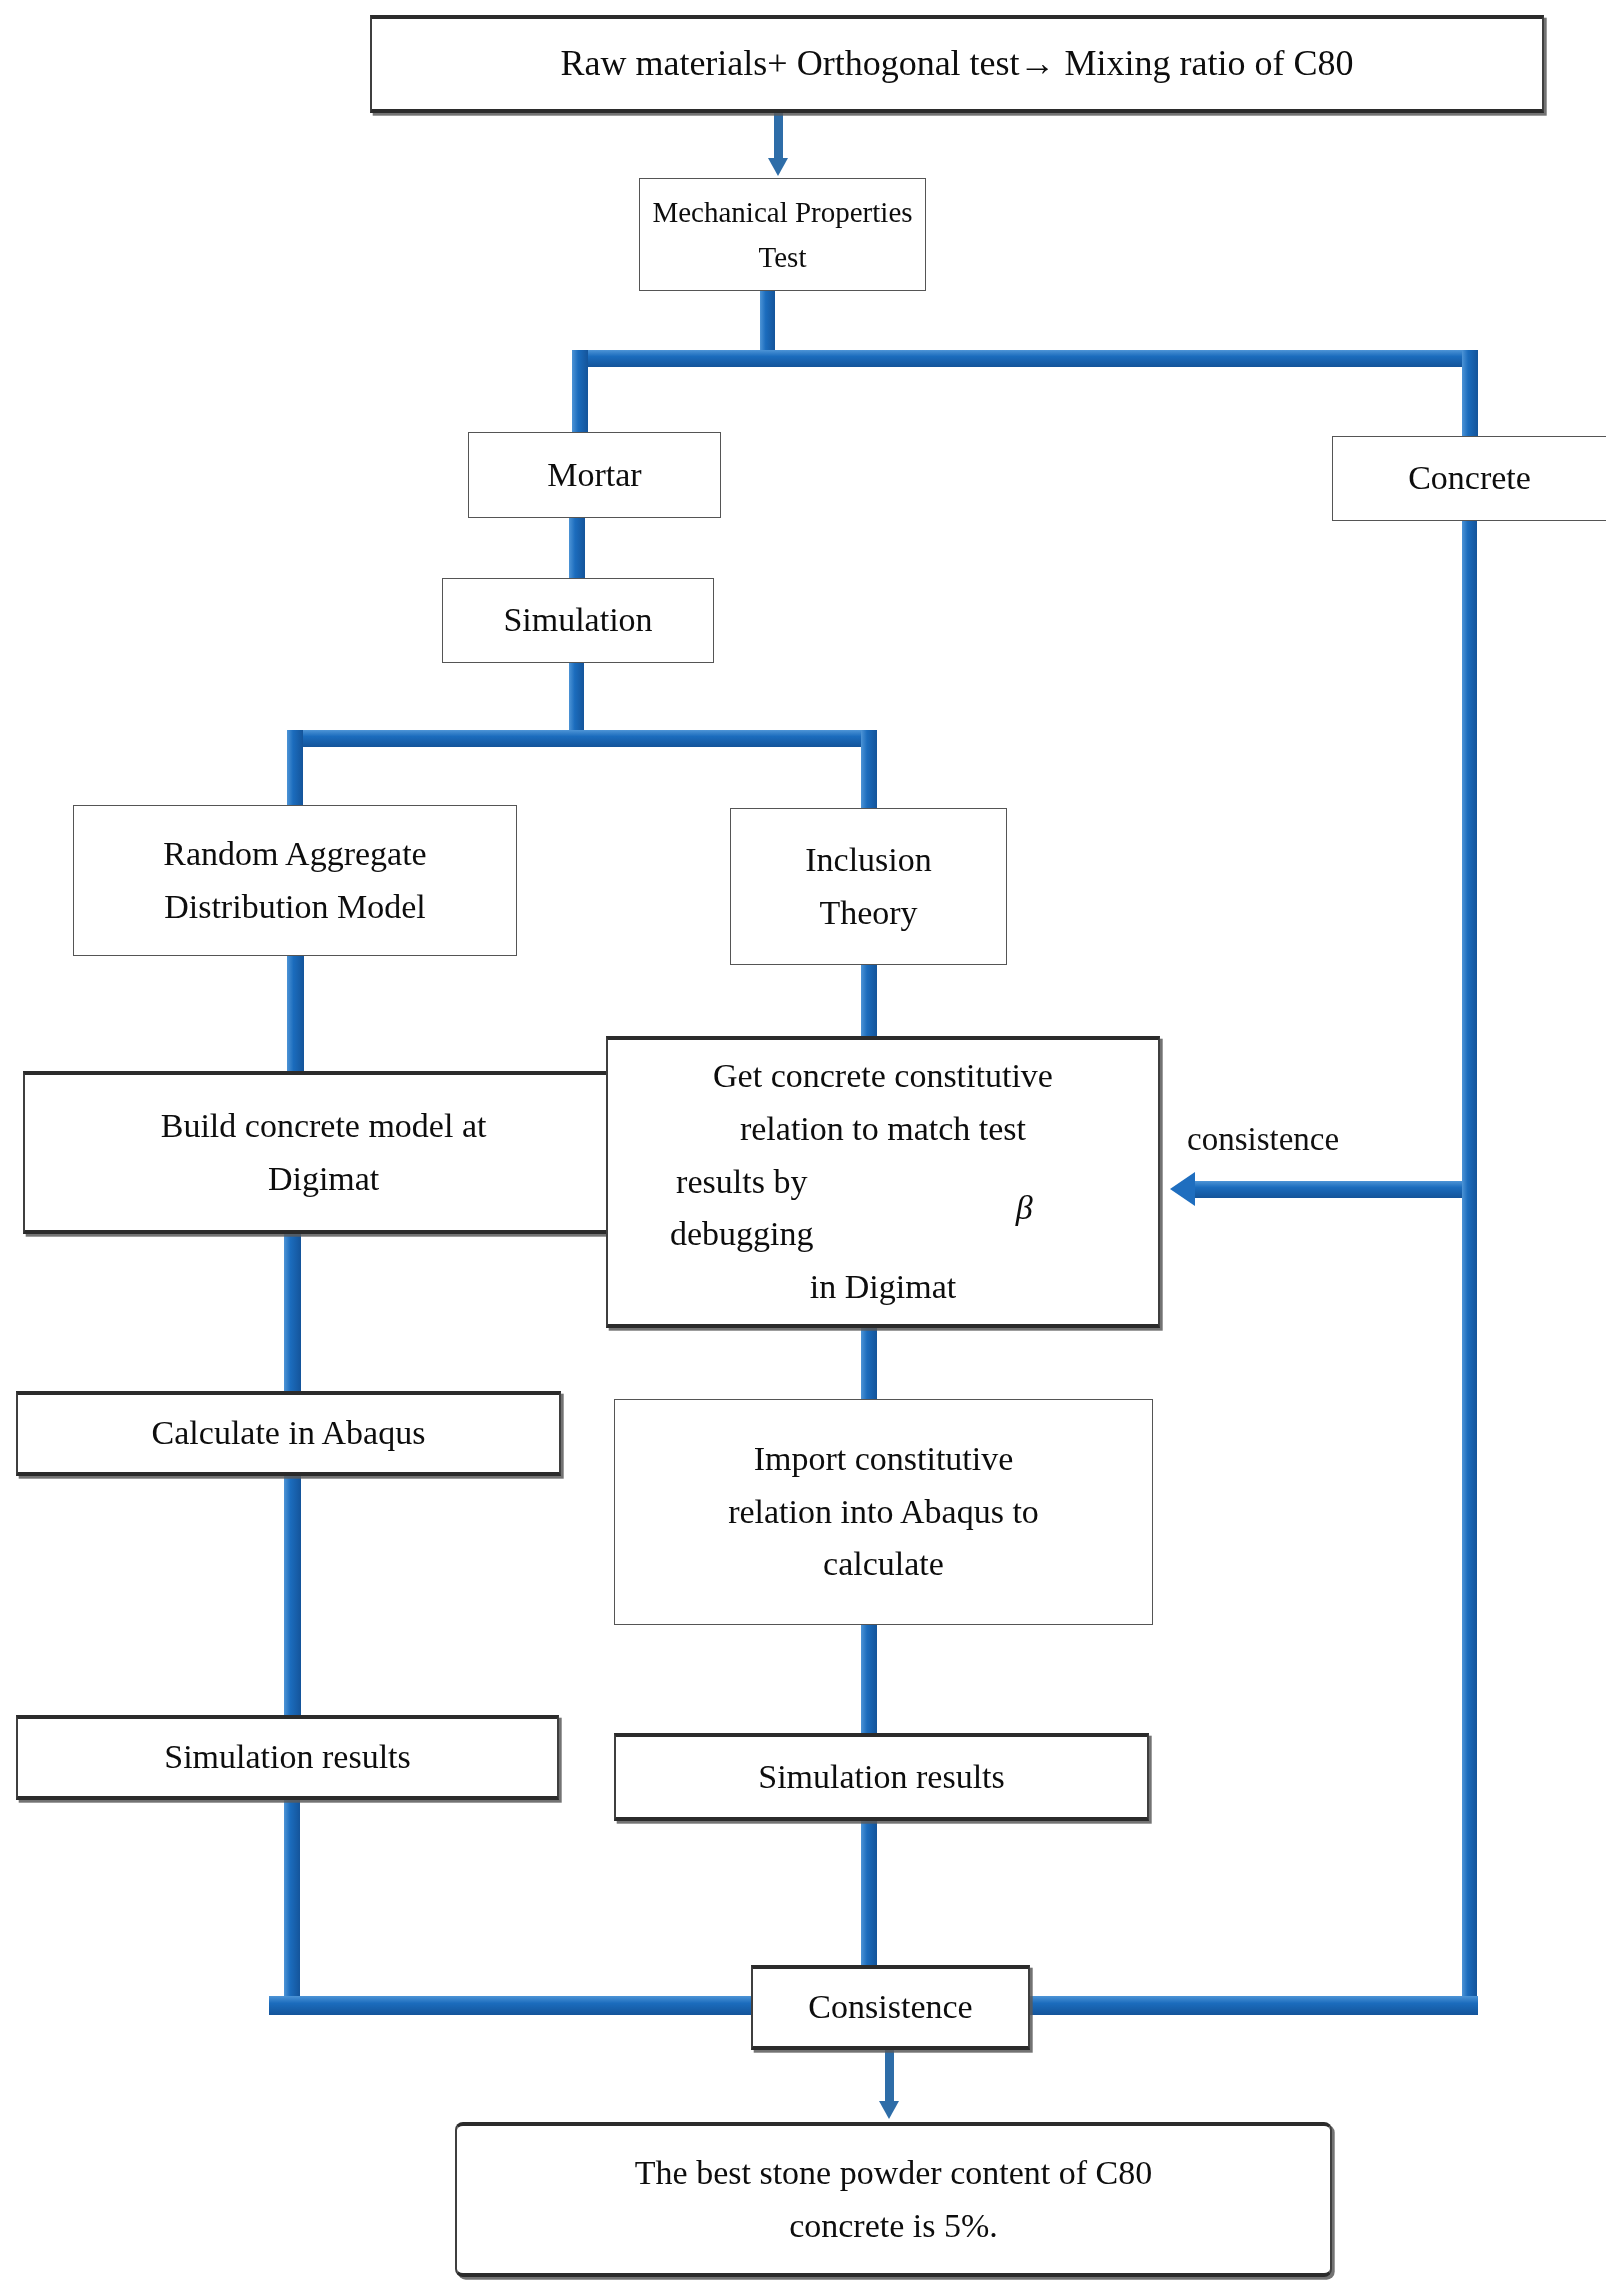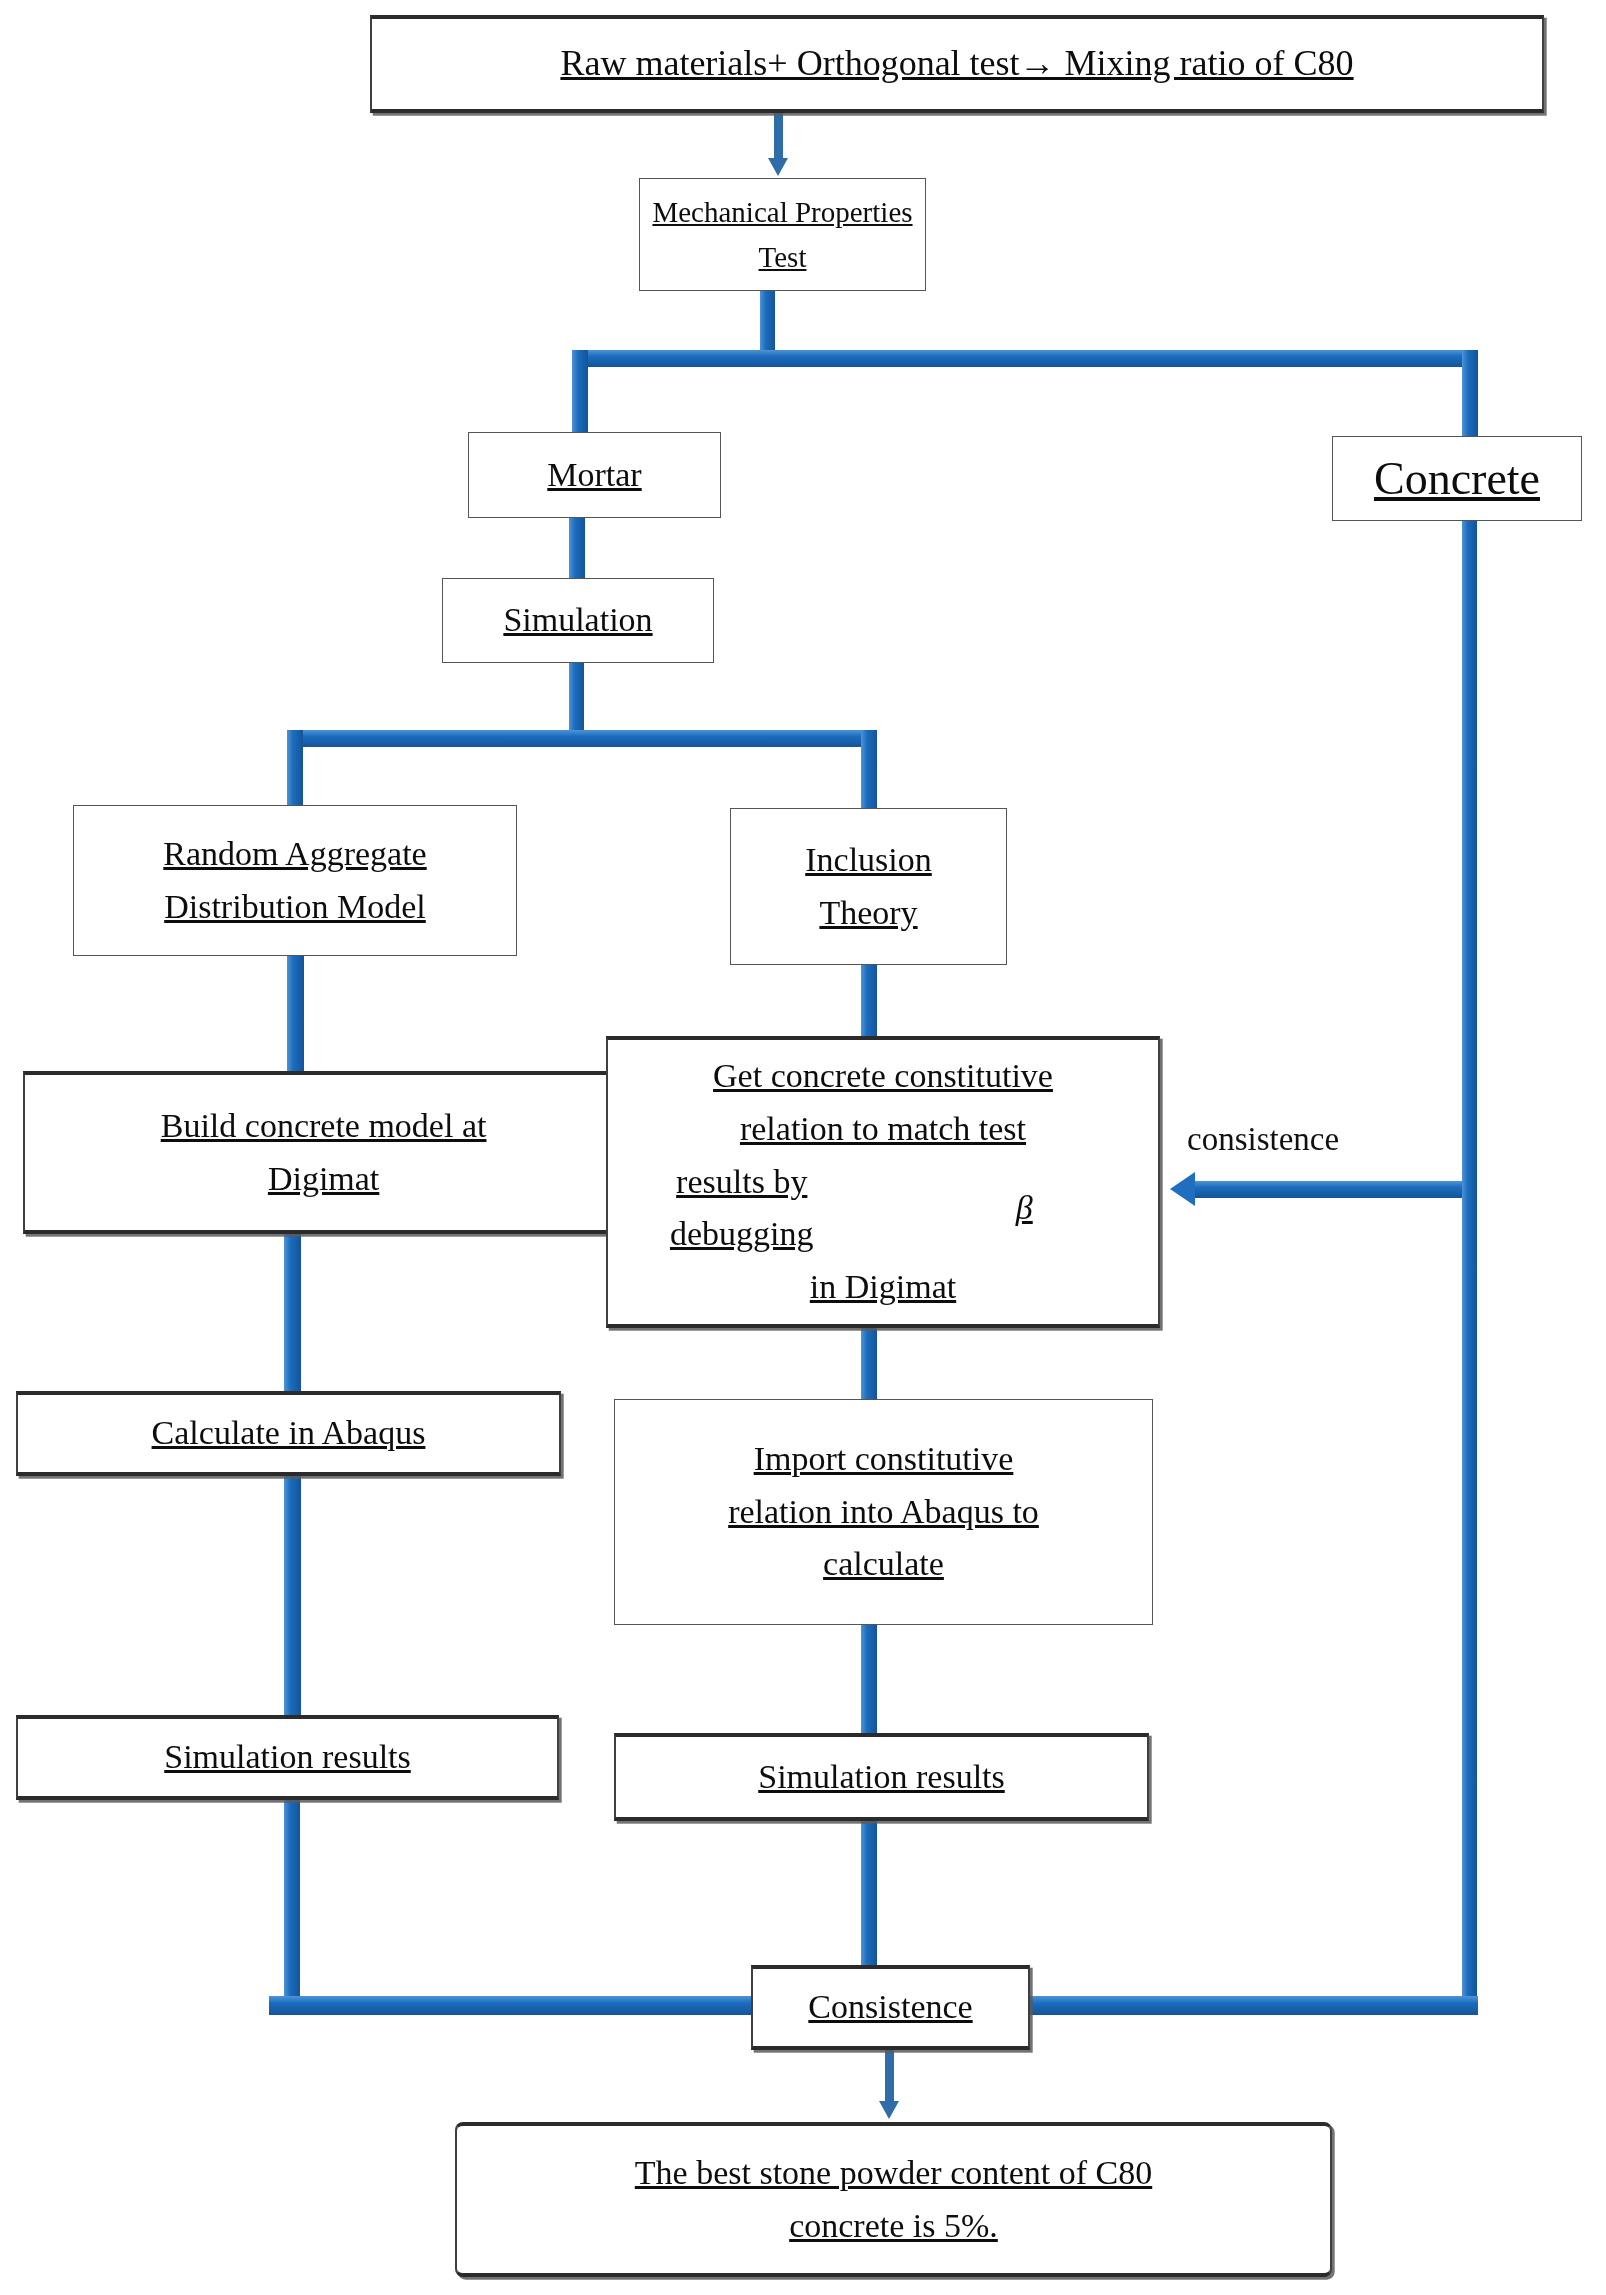--- a/index.html
+++ b/index.html
@@ -11,21 +11,20 @@
     position:absolute;
     background:#ffffff;
     border:2px solid #3f3f3f;
     box-sizing:border-box;
     display:flex;align-items:center;justify-content:center;
     text-align:center;
     color:#0d0d0d;
     line-height:1.55;
     padding:4px 1px;
     z-index:5;
-    text-decoration:underline;
   }
   .node span{display:block;width:100%;}
   .shadow{
     box-shadow:2.7px 2.7px 0 0 rgba(90,90,90,.85);
     border-top:4px solid #2b2b2b;
     border-bottom:4px solid #2b2b2b;
   }
   .thinline{border:1.3px solid #555;}
 
   .lbl{
@@ -68,21 +67,21 @@
   <div class="conn v" style="left:760px;top:289px;width:14.6px;height:64px;"></div>
 
   <div class="conn h" style="left:572px;top:350px;width:906px;height:17px;"></div>
   <div class="conn v" style="left:572px;top:350px;width:16px;height:86px;"></div>
   <div class="conn v" style="left:1462px;top:350px;width:16px;height:90px;"></div>
 
   <div class="node thinline" style="left:468px;top:432px;width:253px;height:86px;font-size:34px;">
     <span>Mortar</span>
   </div>
 
-  <div class="node thinline" style="left:1332px;top:436px;width:250px;height:85px;font-size:46px;">
+  <div class="node thinline" style="left:1332px;top:436px;width:275px;height:85px;font-size:34px;">
     <span>Concrete</span>
   </div>
 
   <div class="conn v" style="left:569px;top:517px;width:16px;height:64px;"></div>
 
   <div class="node thinline" style="left:442px;top:578px;width:272px;height:85px;font-size:34px;">
     <span>Simulation</span>
   </div>
 
   <div class="conn v" style="left:569px;top:662px;width:14.6px;height:73px;"></div>

